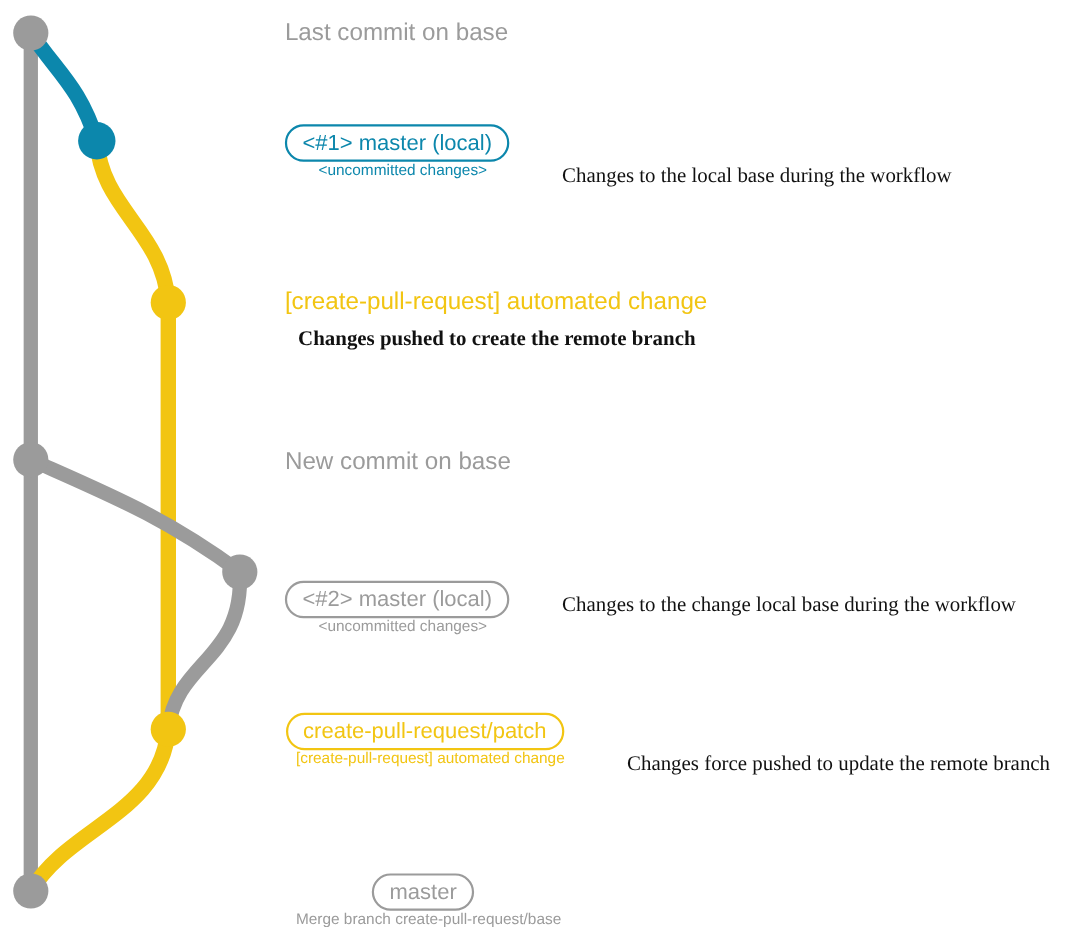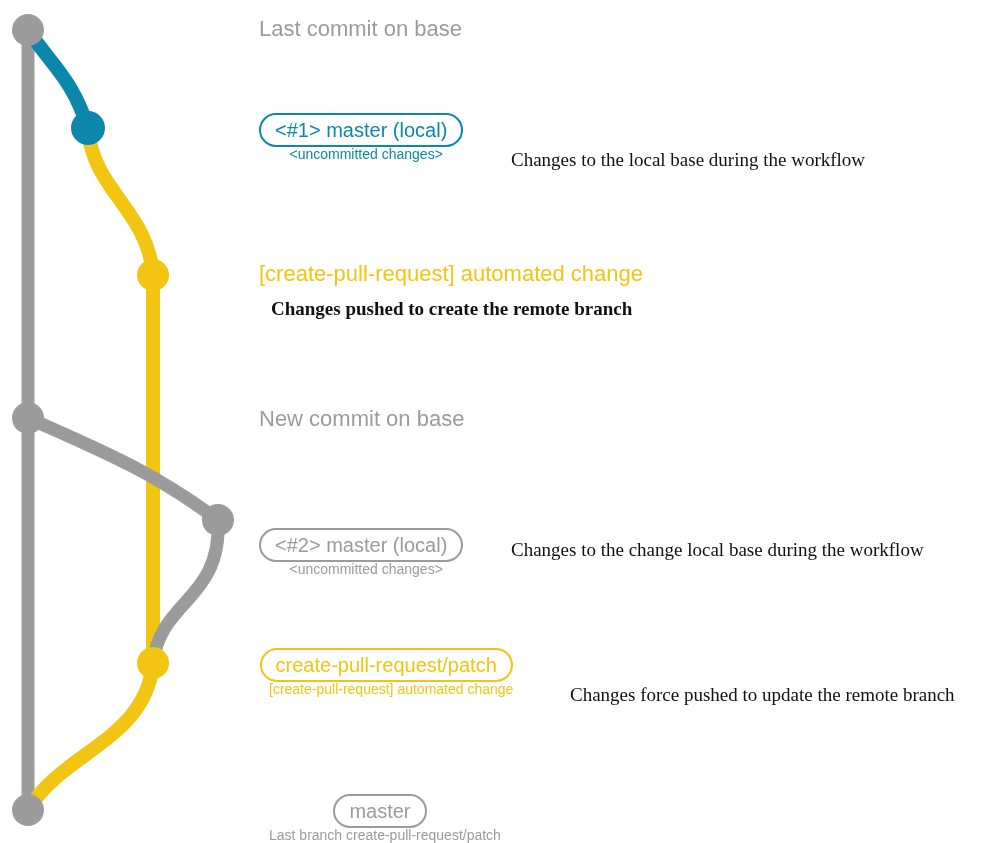--- a/index.html
+++ b/index.html
@@ -124,16 +124,16 @@
   <div class="desc" style="left:511px; top:540px;">Changes to the change local base during the workflow</div>
 
   <div class="row" style="left:259px; top:648px;">
     <span class="badge yellow">create-pull-request/patch</span>
     <span class="msg yellow">[create-pull-request] automated change</span>
   </div>
   <div class="desc" style="left:570px; top:685px;">Changes force pushed to update the remote branch</div>
 
   <div class="row" style="left:259px; top:794px;">
     <span class="badge gray">master</span>
-    <span class="msg gray">Last branch create-pull-request/patch</span>
+    <span class="msg gray">Merge branch create-pull-request/base</span>
   </div>
 
 </div>
 
 </body></html>

